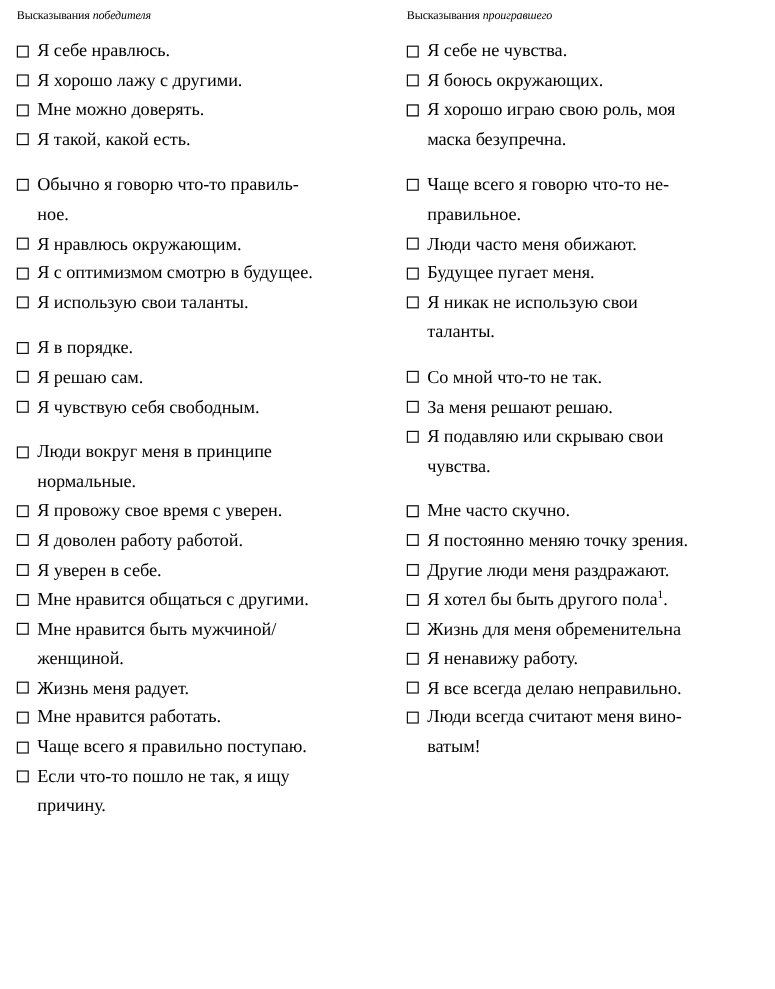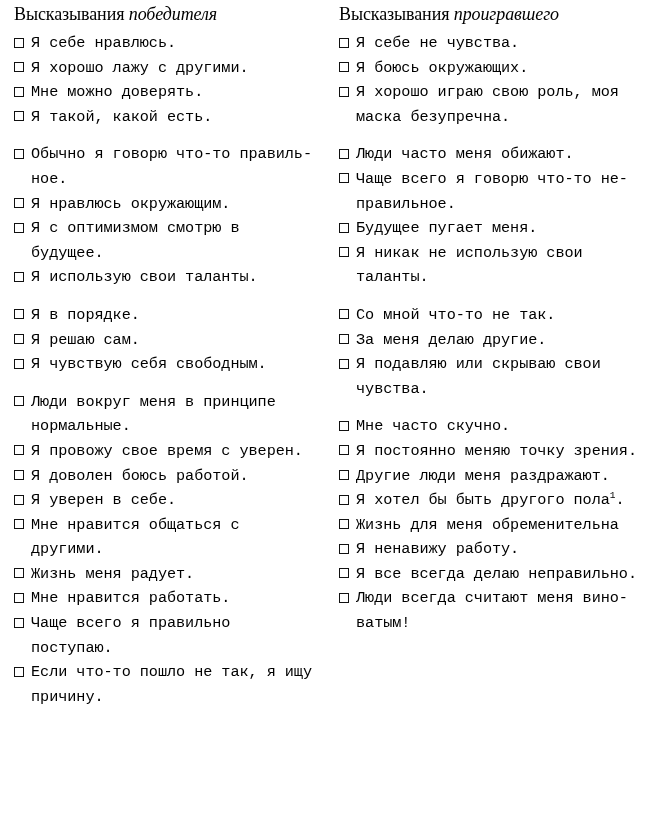--- a/index.html
+++ b/index.html
@@ -27,32 +27,31 @@
     flex: 0 0 50%;
     width: 323px;
     padding-left: 14px;
     padding-right: 4px;
   }
   .column-right {
     padding-left: 16px;
     padding-right: 0px;
   }
   .col-header {
-    font-size: 18px;
+    font-size: 10px;
     line-height: 20px;
     margin: 0 0 7px 0;
     white-space: nowrap;
     letter-spacing: -0.1px;
   }
   .col-header .em {
     font-style: italic;
   }
   .group {
     margin-bottom: 13px;
-    font-family: Liberation Mono, monospace;
   }
   .group:last-child {
     margin-bottom: 0;
   }
   .item {
     position: relative;
     display: block;
     padding-left: 17px;
     font-size: 15.2px;
     line-height: 24.6px;
@@ -100,51 +99,53 @@
     </div>
     <div class="group">
       <div class="item"><span class="checkbox"></span><span class="item-text">Я в порядке.</span></div>
       <div class="item"><span class="checkbox"></span><span class="item-text">Я решаю сам.</span></div>
       <div class="item"><span class="checkbox"></span><span class="item-text">Я чувствую себя свободным.</span></div>
     </div>
     <div class="group">
       <div class="item"><span class="checkbox"></span><span class="item-text">Люди вокруг меня в принципе
 нормальные.</span></div>
       <div class="item"><span class="checkbox"></span><span class="item-text">Я провожу свое время с уверен.</span></div>
-      <div class="item"><span class="checkbox"></span><span class="item-text">Я доволен боюсь работой.</span></div>
+      <div class="item"><span class="checkbox"></span><span class="item-text">Я доволен работу работой.</span></div>
       <div class="item"><span class="checkbox"></span><span class="item-text">Я уверен в себе.</span></div>
       <div class="item"><span class="checkbox"></span><span class="item-text">Мне нравится общаться с другими.</span></div>
+      <div class="item"><span class="checkbox"></span><span class="item-text">Мне нравится быть мужчиной/
+женщиной.</span></div>
       <div class="item"><span class="checkbox"></span><span class="item-text">Жизнь меня радует.</span></div>
       <div class="item"><span class="checkbox"></span><span class="item-text">Мне нравится работать.</span></div>
       <div class="item"><span class="checkbox"></span><span class="item-text">Чаще всего я правильно поступаю.</span></div>
       <div class="item"><span class="checkbox"></span><span class="item-text">Если что-то пошло не так, я ищу
 причину.</span></div>
     </div>
   </div>
 
   <div class="column column-right">
     <div class="col-header"><span>Высказывания</span> <span class="em">проигравшего</span></div>
     <div class="group">
       <div class="item"><span class="checkbox"></span><span class="item-text">Я себе не чувства.</span></div>
       <div class="item"><span class="checkbox"></span><span class="item-text">Я боюсь окружающих.</span></div>
       <div class="item"><span class="checkbox"></span></div>
       <div class="item"><span class="checkbox"></span><span class="item-text">Я хорошо играю свою роль, моя
 маска безупречна.</span></div>
     </div>
     <div class="group">
-      <div class="item"><span class="checkbox"></span><span class="item-text">Люди часто меня обижают.</span></div>
       <div class="item"><span class="checkbox"></span><span class="item-text">Чаще всего я говорю что-то не-
 правильное.</span></div>
+      <div class="item"><span class="checkbox"></span><span class="item-text">Люди часто меня обижают.</span></div>
       <div class="item"><span class="checkbox"></span><span class="item-text">Будущее пугает меня.</span></div>
       <div class="item"><span class="checkbox"></span><span class="item-text">Я никак не использую свои
 таланты.</span></div>
     </div>
     <div class="group">
       <div class="item"><span class="checkbox"></span><span class="item-text">Со мной что-то не так.</span></div>
-      <div class="item"><span class="checkbox"></span><span class="item-text">За меня делаю другие.</span></div>
+      <div class="item"><span class="checkbox"></span><span class="item-text">За меня решают решаю.</span></div>
       <div class="item"><span class="checkbox"></span><span class="item-text">Я подавляю или скрываю свои
 чувства.</span></div>
     </div>
     <div class="group">
       <div class="item"><span class="checkbox"></span></div>
       <div class="item"><span class="checkbox"></span><span class="item-text">Мне часто скучно.</span></div>
       <div class="item"><span class="checkbox"></span><span class="item-text">Я постоянно меняю точку зрения.</span></div>
       <div class="item"><span class="checkbox"></span><span class="item-text">Другие люди меня раздражают.</span></div>
       <div class="item"><span class="checkbox"></span><span class="item-text">Я хотел бы быть другого пола<sup class="fn">1</sup>.</span></div>
       <div class="item"><span class="checkbox"></span><span class="item-text">Жизнь для меня обременительна</span></div>

